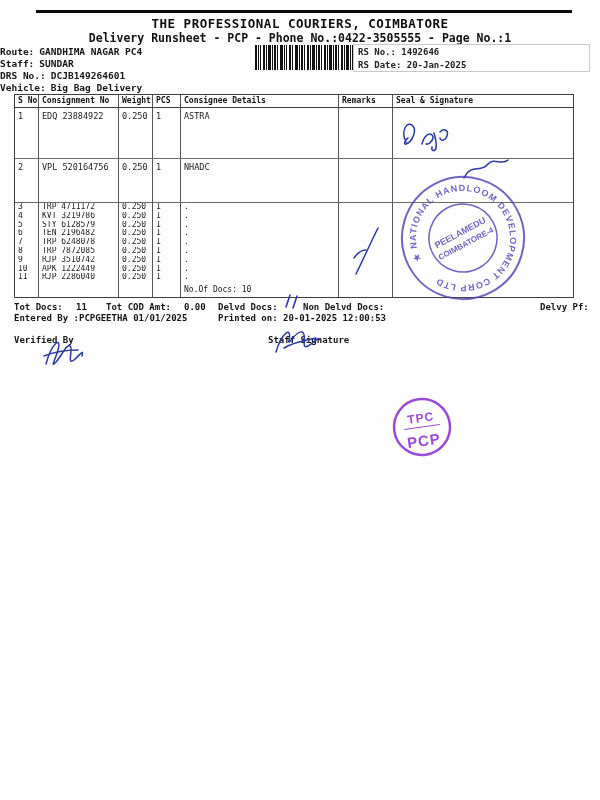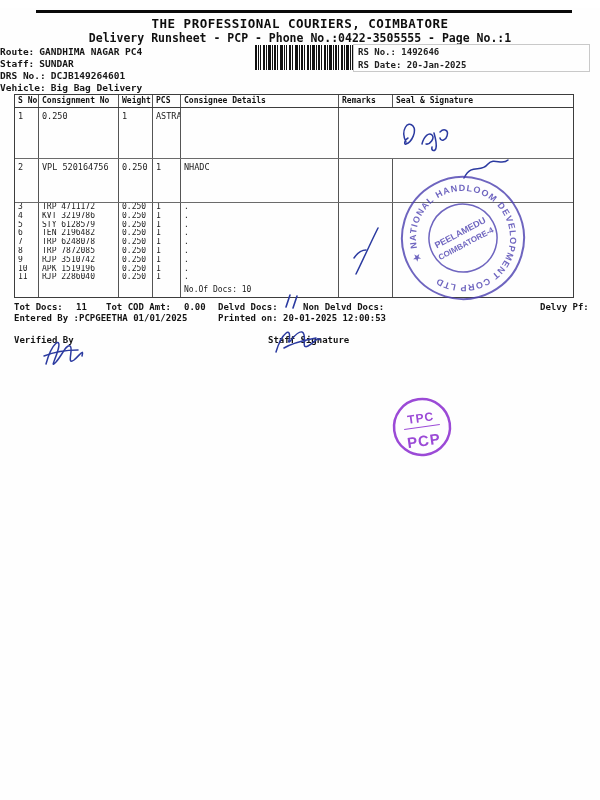--- a/index.html
+++ b/index.html
@@ -74,20 +74,21 @@
       <div class="cell">Consignment No</div>
       <div class="cell">Weight</div>
       <div class="cell">PCS</div>
       <div class="cell">Consignee Details</div>
       <div class="cell">Remarks</div>
       <div class="cell">Seal &amp; Signature</div>
     </div>
 
     <div class="trow r-tall1">
       <div class="cell">1</div>
+      <div class="cell">EDQ 23884922</div>
       <div class="cell">0.250</div>
       <div class="cell">1</div>
       <div class="cell">ASTRA</div>
       <div class="cell"></div>
       <div class="cell"></div>
     </div>
 
     <div class="trow r-tall2">
       <div class="cell">2</div>
       <div class="cell">VPL 520164756</div>
@@ -163,21 +164,21 @@
       <div class="cell">RJP 3510742</div>
       <div class="cell">0.250</div>
       <div class="cell">1</div>
       <div class="cell">.</div>
       <div class="cell"></div>
       <div class="cell"></div>
     </div>
 
     <div class="trow r-compact">
       <div class="cell">10</div>
-      <div class="cell">APK 1519196</div>
+      <div class="cell">APK 1222449</div>
       <div class="cell">0.250</div>
       <div class="cell">1</div>
       <div class="cell">.</div>
       <div class="cell"></div>
       <div class="cell"></div>
     </div>
 
     <div class="trow r-compact">
       <div class="cell">11</div>
       <div class="cell">RJP 2286040</div>

